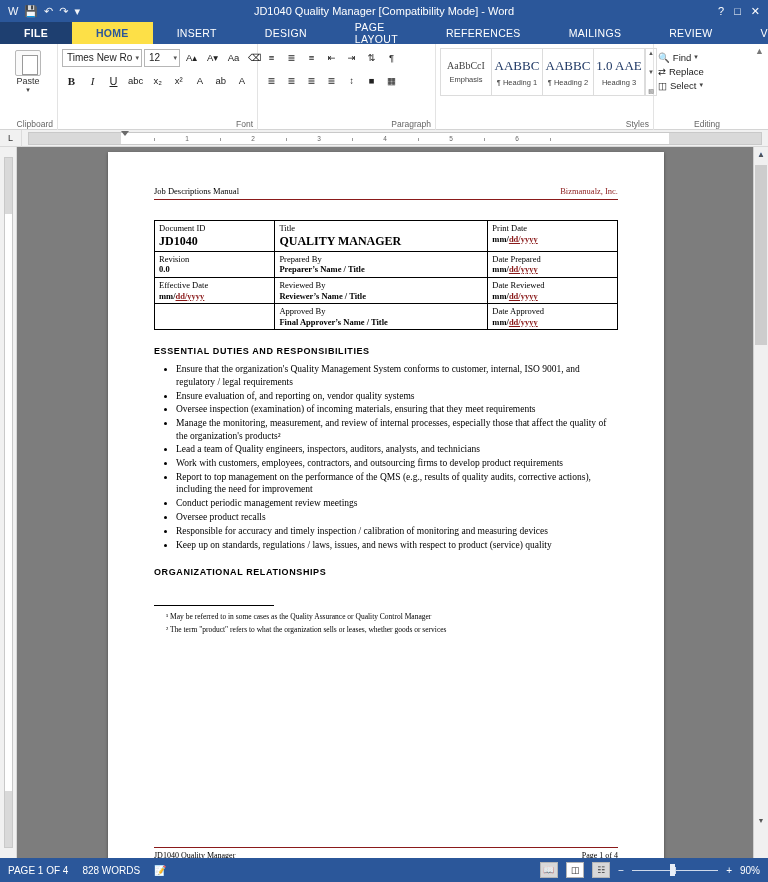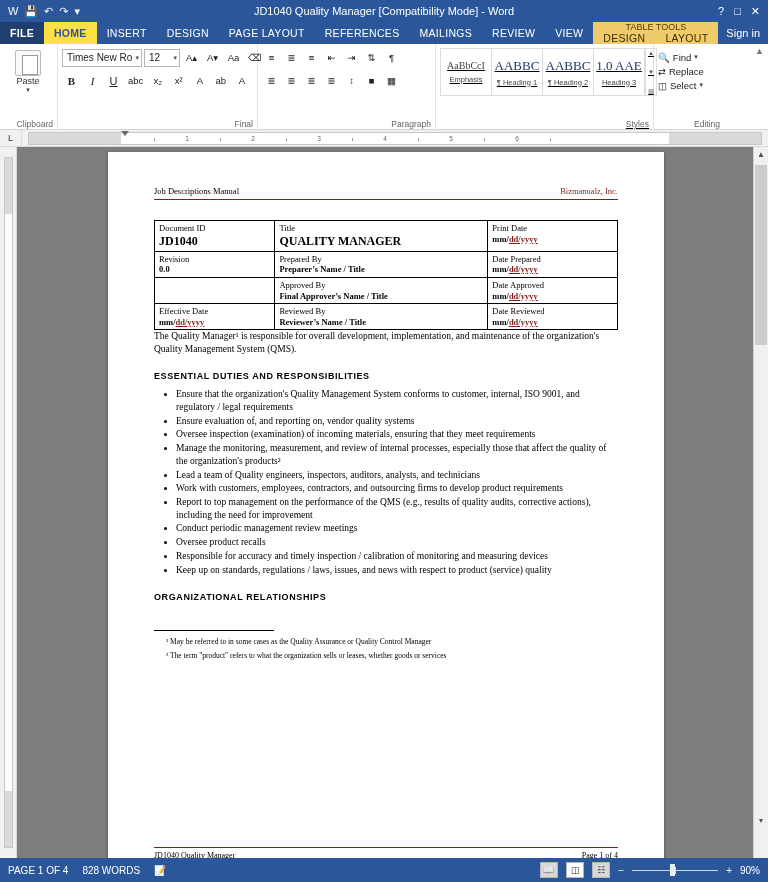--- a/index.html
+++ b/index.html
@@ -35,21 +35,21 @@
     margin-left: auto; display: flex; align-items: center; gap: 10px;
     padding-right: 8px; font-size: 11px;
   }
 
   
   .tabsrow {
     height: 22px; background: #2b579a; display: flex; align-items: stretch;
     font-size: 10.5px; color: #fff;
   }
   .tab {
-    padding: 0 10px; display: flex; align-items: center; letter-spacing: .3px;
+    padding: 0 24px; display: flex; align-items: center; letter-spacing: .3px;
   }
   .tab.file { background: #1e3f70; font-weight: bold; }
   .tab.active { background: #fde047; color: #2b579a; font-weight: bold; }
   .tabletools-wrap {
     display: flex; flex-direction: column; justify-content: flex-end;
     background: #f0cb6b;
   }
   .tabletools-label {
     font-size: 9px; color: #5a3b00; text-align: center; padding: 1px 14px 0;
     white-space: nowrap;
@@ -109,21 +109,21 @@
   }
   .btn.sm { font-size: 9.5px; }
   .btn b { font-family: "Liberation Serif", serif; }
   .btn i { font-family: "Liberation Serif", serif; }
 
   
   .para-grp { width: 178px; }
   .p-row { display: flex; align-items: center; gap: 1px; padding: 2px 0; }
 
   
-  .styles-grp { width: 218px; text-decoration: underline; }
+  .styles-grp { width: 218px; }
   .sgal { display: flex; align-items: stretch; gap: 0; padding-top: 2px; }
   .sitem {
     width: 52px; height: 48px; border: 1px solid #dcdcdc; background: #fff;
     display: flex; flex-direction: column; align-items: center; justify-content: center;
     margin-right: -1px;
   }
   .sprev { font-size: 13px; color: #1f3864; font-family: "Liberation Serif", serif; }
   .sprev.small { font-size: 10px; color: #444; }
   .sname { font-size: 7.5px; color: #444; margin-top: 4px; white-space: nowrap; }
   .sscroll {
@@ -336,21 +336,21 @@
             <u>U</u>
           </span>
         <span class="btn sm">abc</span>
         <span class="btn sm">x₂</span>
         <span class="btn sm">x²</span>
         <span class="btn sm">A</span>
         <span class="btn sm">ab</span>
         <span class="btn sm">A</span>
       </div>
     </div>
-    <div class="group-label">Final</div>
+    <div class="group-label">Font</div>
   </div>
 
   <div class="group para-grp">
     <div class="group-body" style="flex-direction:column;">
       <div class="p-row">
         <span class="btn sm">≡</span>
         <span class="btn sm">≣</span>
         <span class="btn sm">≡</span>
         <span class="btn sm">⇤</span>
         <span class="btn sm">⇥</span>
@@ -486,48 +486,47 @@
         <td>
           <div class="lbl">Prepared By</div>
           <div class="val">Preparer’s Name / Title</div>
         </td>
         <td>
           <div class="lbl">Date Prepared</div>
           <div class="val">mm/<span class="dd">dd/yyyy</span></div>
         </td>
       </tr>
       <tr>
+        <td>
+          <div class="lbl">Effective Date</div>
+          <div class="val">mm/<span class="dd">dd/yyyy</span></div>
+        </td>
+        <td>
+          <div class="lbl">Reviewed By</div>
+          <div class="val">Reviewer’s Name / Title</div>
+        </td>
+        <td>
+          <div class="lbl">Date Reviewed</div>
+          <div class="val">mm/<span class="dd">dd/yyyy</span></div>
+        </td>
+      </tr>
+      <tr>
         <td>&nbsp;<br>&nbsp;</td>
         <td>
           <div class="lbl">Approved By</div>
           <div class="val">Final Approver’s Name / Title</div>
         </td>
         <td>
           <div class="lbl">Date Approved</div>
-          <div class="val">mm/<span class="dd">dd/yyyy</span></div>
-        </td>
-      </tr>
-      <tr>
-        <td>
-          <div class="lbl">Effective Date</div>
-          <div class="val">mm/<span class="dd">dd/yyyy</span></div>
-        </td>
-        <td>
-          <div class="lbl">Reviewed By</div>
-          <div class="val">Reviewer’s Name / Title</div>
-        </td>
-        <td>
-          <div class="lbl">Date Reviewed</div>
           <div class="val">mm/<span class="dd">dd/yyyy</span></div>
         </td>
       </tr>
     </tbody>
       </table>
 
-    <p class="body">The Quality Manager¹ is responsible for overall development, implementation, and maintenance of the organization's Quality Management System (QMS).</p>
 
     <h2 class="sec">ESSENTIAL DUTIES AND RESPONSIBILITIES</h2>
     <ul class="duties">
       <li>Ensure that the organization's Quality Management System conforms to customer, internal, ISO 9001, and regulatory / legal requirements</li>
       <li>Ensure evaluation of, and reporting on, vendor quality systems</li>
       <li>Oversee inspection (examination) of incoming materials, ensuring that they meet requirements</li>
       <li>Manage the monitoring, measurement, and review of internal processes, especially those that affect the quality of the organization's products²</li>
       <li>Lead a team of Quality engineers, inspectors, auditors, analysts, and technicians</li>
       <li>Work with customers, employees, contractors, and outsourcing firms to develop product requirements</li>
       <li>Report to top management on the performance of the QMS (e.g., results of quality audits, corrective actions), including the need for improvement</li>

